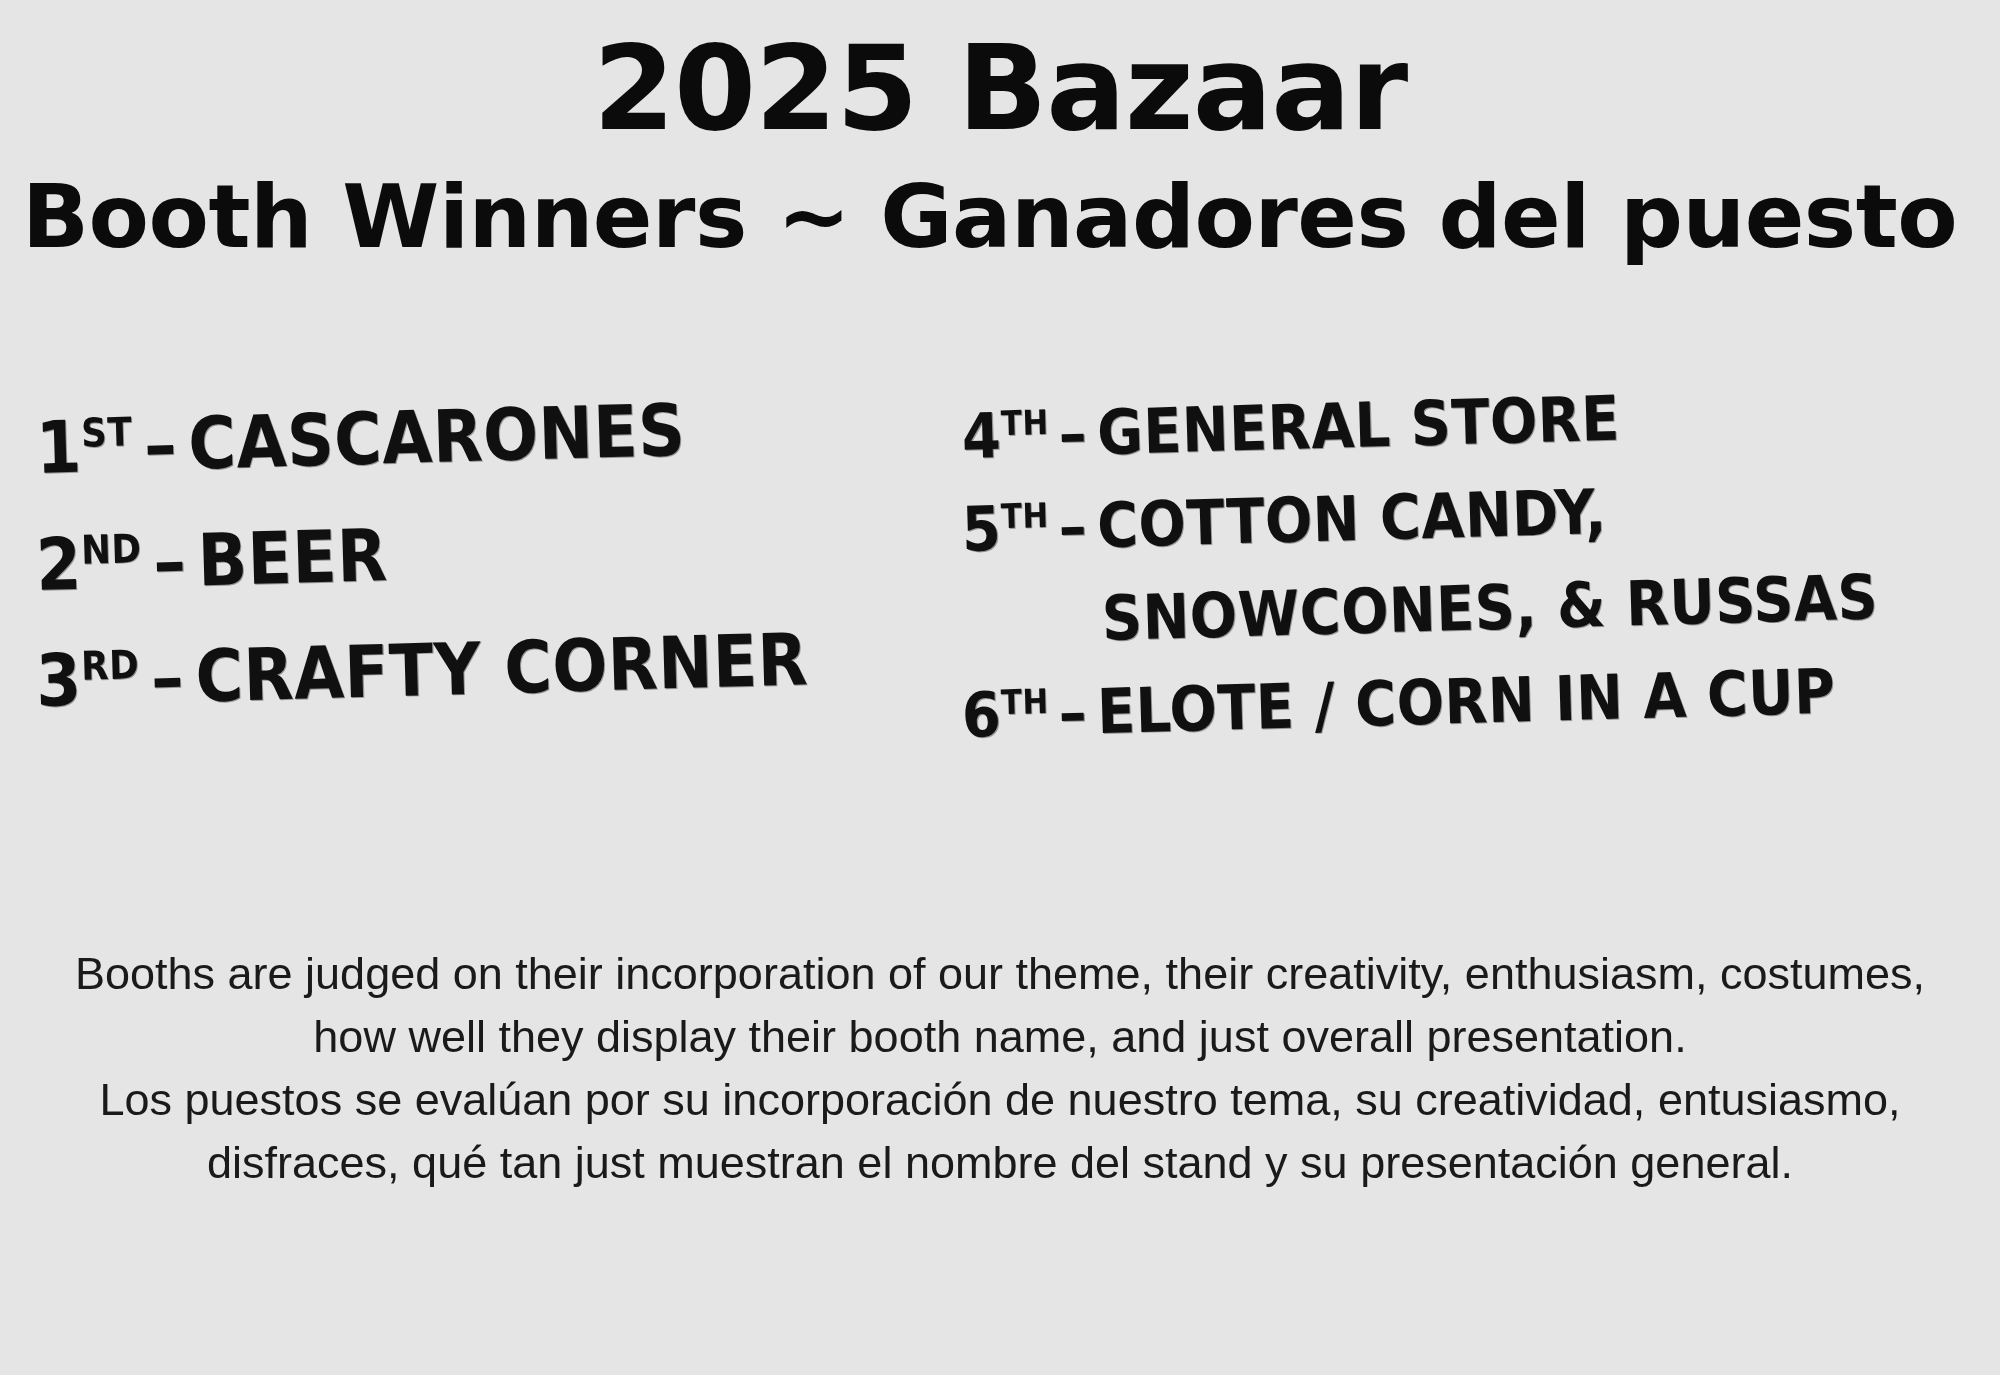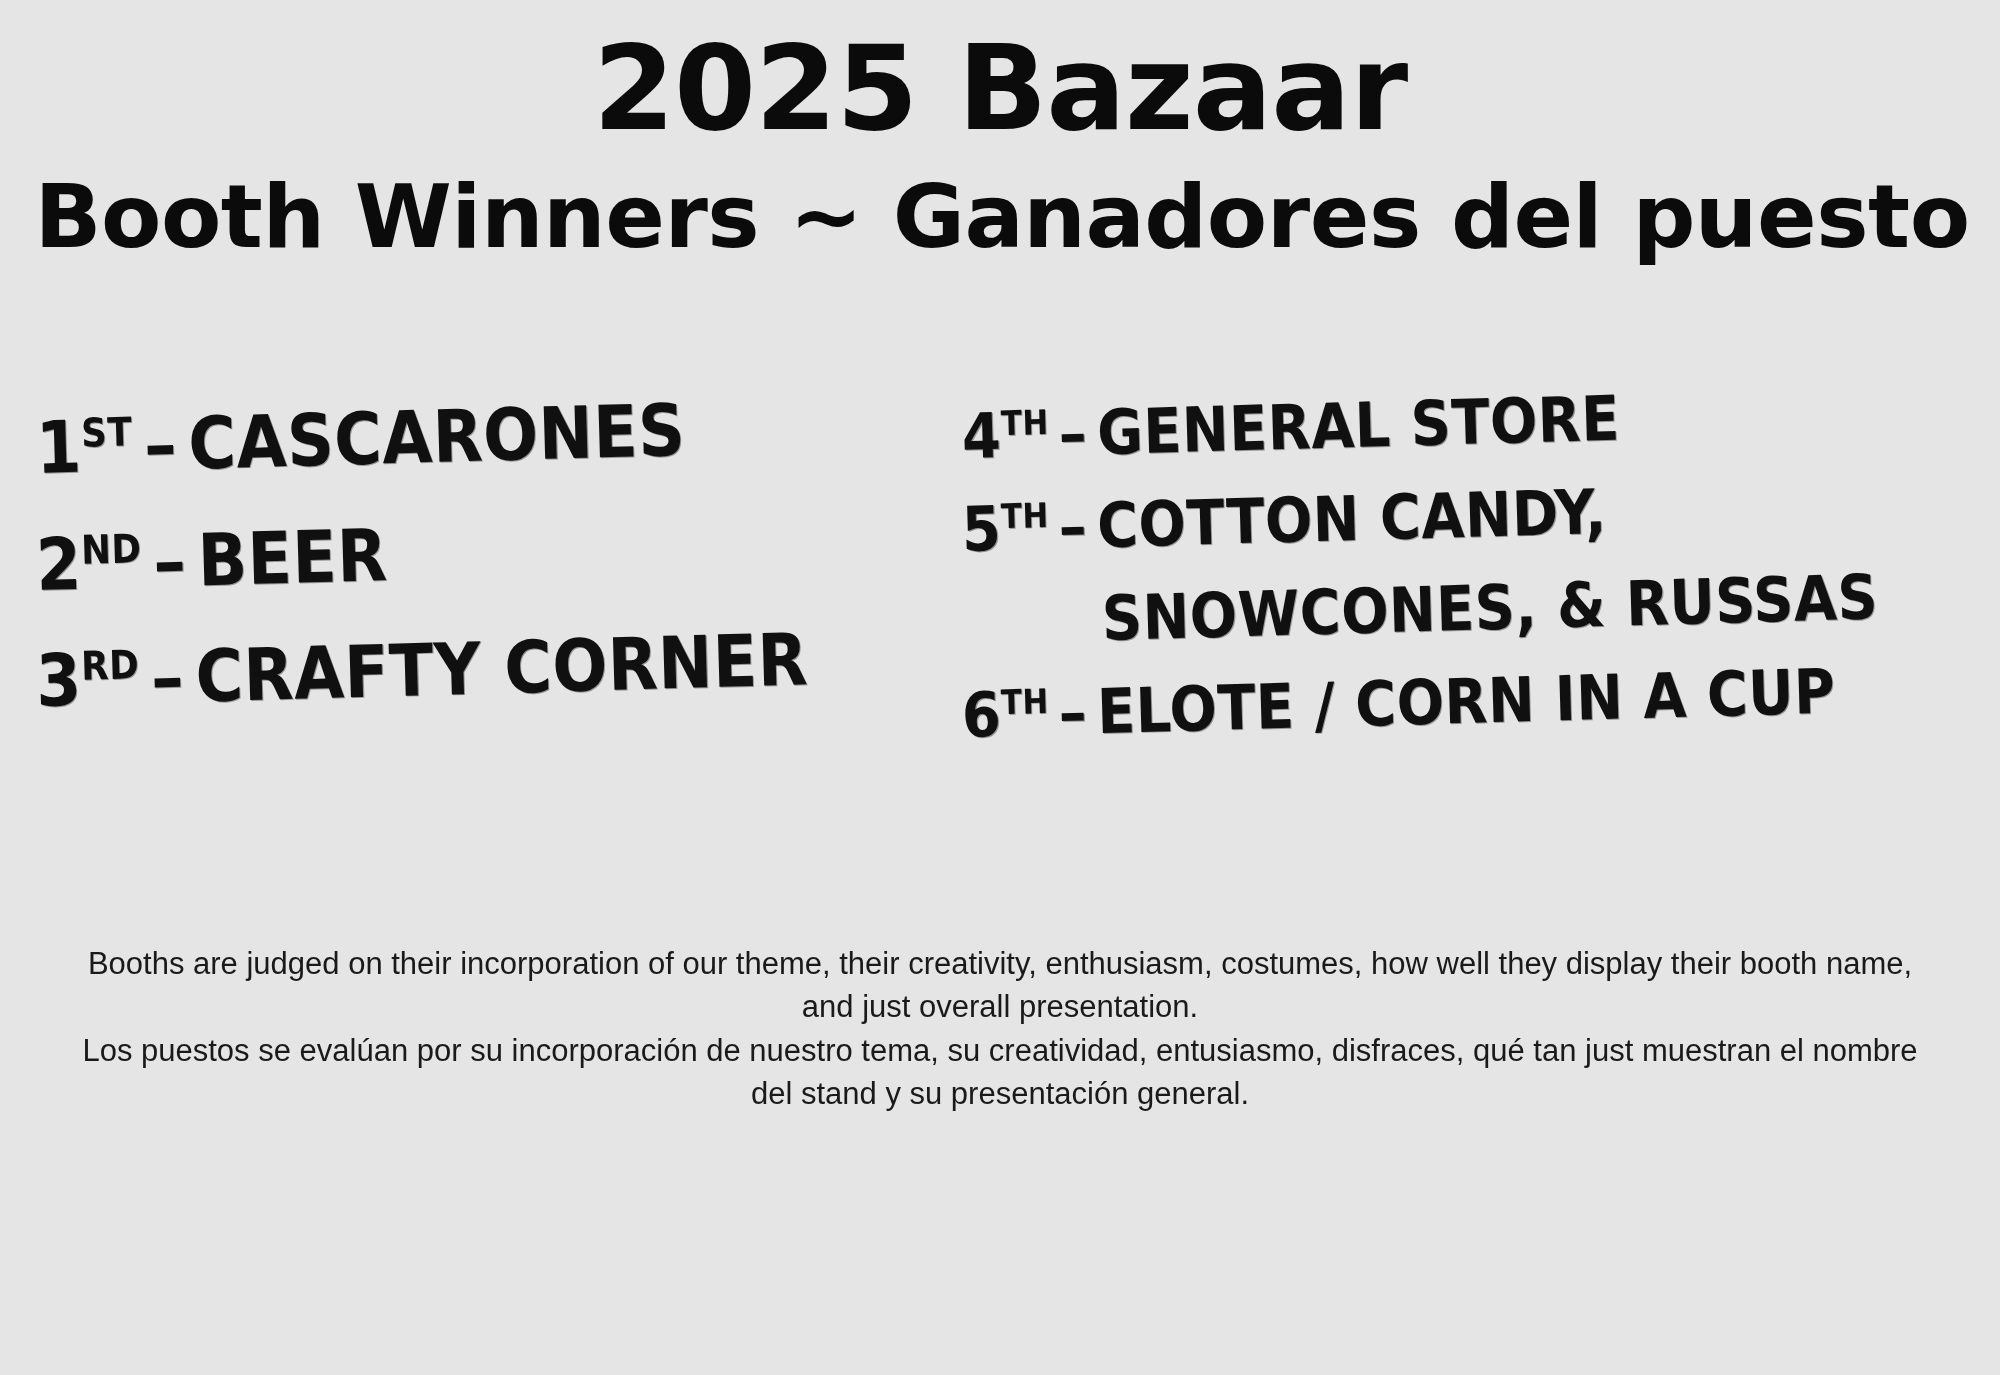--- a/index.html
+++ b/index.html
@@ -36,21 +36,21 @@
     letter-spacing: -1px;
     color: #0B0B0B;
     white-space: nowrap;
   }
 
   .subtitle {
     position: absolute;
     left: 22px;
     top: 168px;
     width: 1960px;
-    text-align: center;
+    text-align: left;
     font-family: "DejaVu Sans", sans-serif;
     font-weight: 700;
     font-size: 88px;
     line-height: 1.12;
     letter-spacing: -0.5px;
     color: #0B0B0B;
     white-space: nowrap;
   }
 
   
@@ -118,21 +118,21 @@
 
   
   .body-block {
     position: absolute;
     left: 60px;
     top: 942px;
     width: 1880px;
     text-align: center;
     font-family: "Liberation Sans", sans-serif;
     font-weight: 400;
-    font-size: 31px;
+    font-size: 45px;
     line-height: 1.40;
     color: #1A1A1A;
   }
   .body-block p {
     margin: 0;
   }
 </style>
 </head>
 <body>
 

